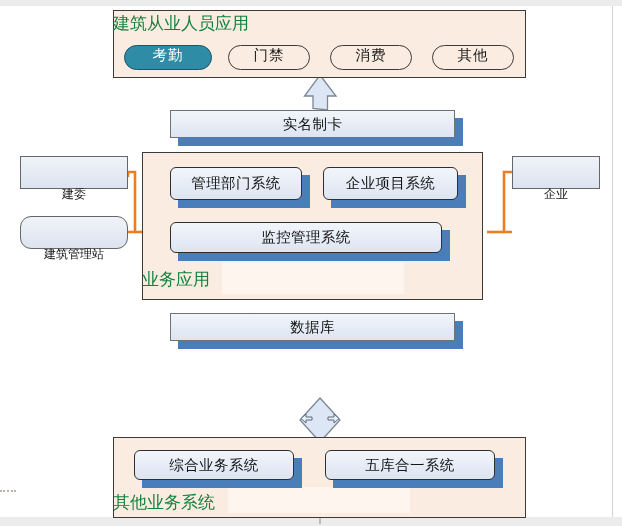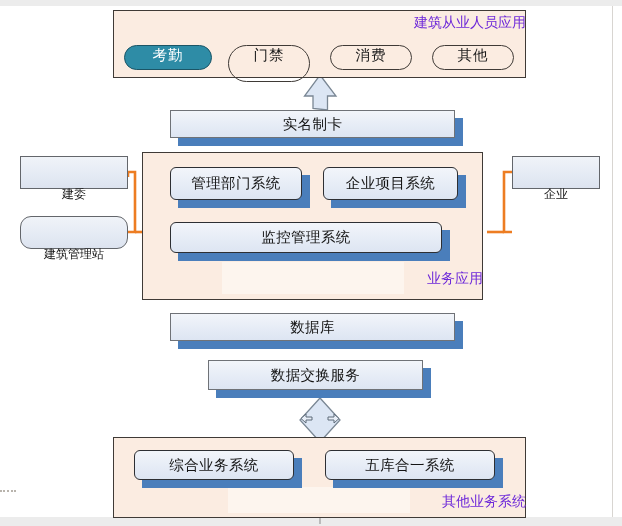--- a/index.html
+++ b/index.html
@@ -42,23 +42,23 @@
     background: #fbece1;
     border: 1.6px solid #3f3a36;
     box-sizing: border-box;
   }
   .panel-inner-tint {
     position: absolute;
     background: #fdf5ee;
   }
   .panel-title {
     position: absolute;
-    text-align: right;
-    color: #6d28d9;
-    font-size: 14px;
+    text-align: left;
+    color: #15803d;
+    font-size: 17px;
     line-height: 1;
     white-space: nowrap;
   }
 
   
   .box3d {
     position: absolute;
     box-sizing: border-box;
   }
   .box3d .shadow {
@@ -169,21 +169,21 @@
       <path d="M320 518 L320 524" stroke="#9a9a9a" stroke-width="1.2" fill="none"></path>
     </g>
   </svg>
 
   <div class="panel" style="left:113px; top:10px; width:413px; height:68px;"></div>
   <div class="panel-title" style="left:113px; top:15px; width:413px;">建筑从业人员应用</div>
 
   <div class="pill active" style="left:124px; top:45px; width:88px; height:25px;">
     <span class="label">考勤</span>
   </div>
-  <div class="pill outline" style="left:228px; top:45px; width:82px; height:37px;">
+  <div class="pill outline" style="left:228px; top:45px; width:82px; height:25px;">
     <span class="label">门禁</span>
   </div>
   <div class="pill outline" style="left:330px; top:45px; width:82px; height:25px;">
     <span class="label">消费</span>
   </div>
   <div class="pill outline" style="left:432px; top:45px; width:82px; height:25px;">
     <span class="label">其他</span>
   </div>
 
   <div class="box3d" style="left:170px; top:110px; width:285px; height:28px;border-radius:14px;">
@@ -229,26 +229,20 @@
     <span class="label">企业</span>
   </div>
 
   <div class="box3d" style="left:170px; top:313px; width:285px; height:28px;">
     <div class="shadow"></div>
     <div class="face">
       <span class="label">数据库</span>
     </div>
   </div>
 
-  <div class="box3d" style="left:208px; top:360px; width:215px; height:30px;">
-    <div class="shadow"></div>
-    <div class="face">
-      <span class="label">数据交换服务</span>
-    </div>
-  </div>
 
   <div class="panel" style="left:113px; top:437px; width:413px; height:81px;"></div>
   <div class="panel-inner-tint" style="left:228px; top:487px; width:182px; height:26px;"></div>
   <div class="panel-title" style="left:113px; top:494px; width:413px;">其他业务系统</div>
 
   <div class="box3d dark" style="left:134px; top:450px; width:160px; height:30px;">
     <div class="shadow"></div>
     <div class="face">
       <span class="label small">综合业务系统</span>
     </div>

